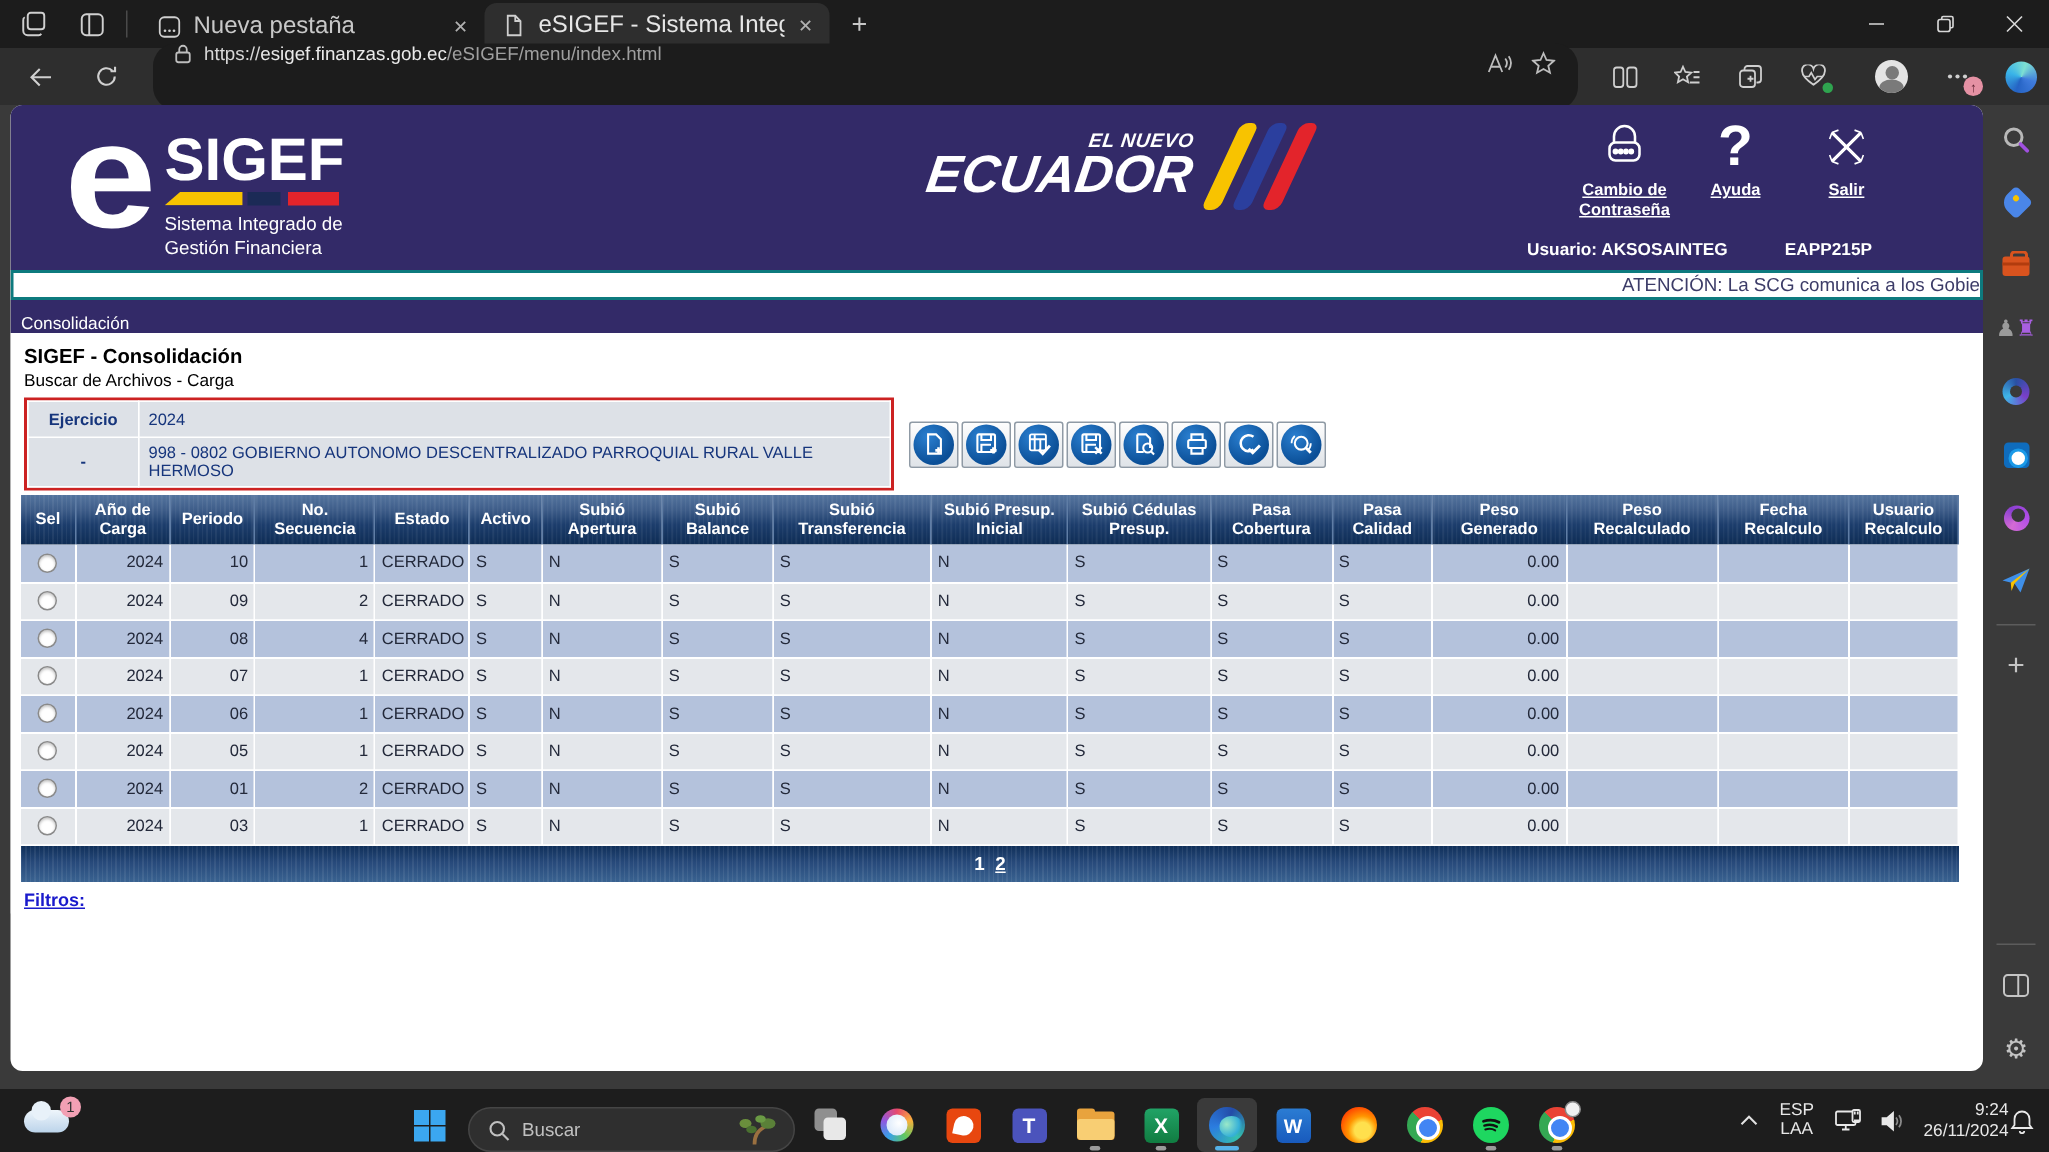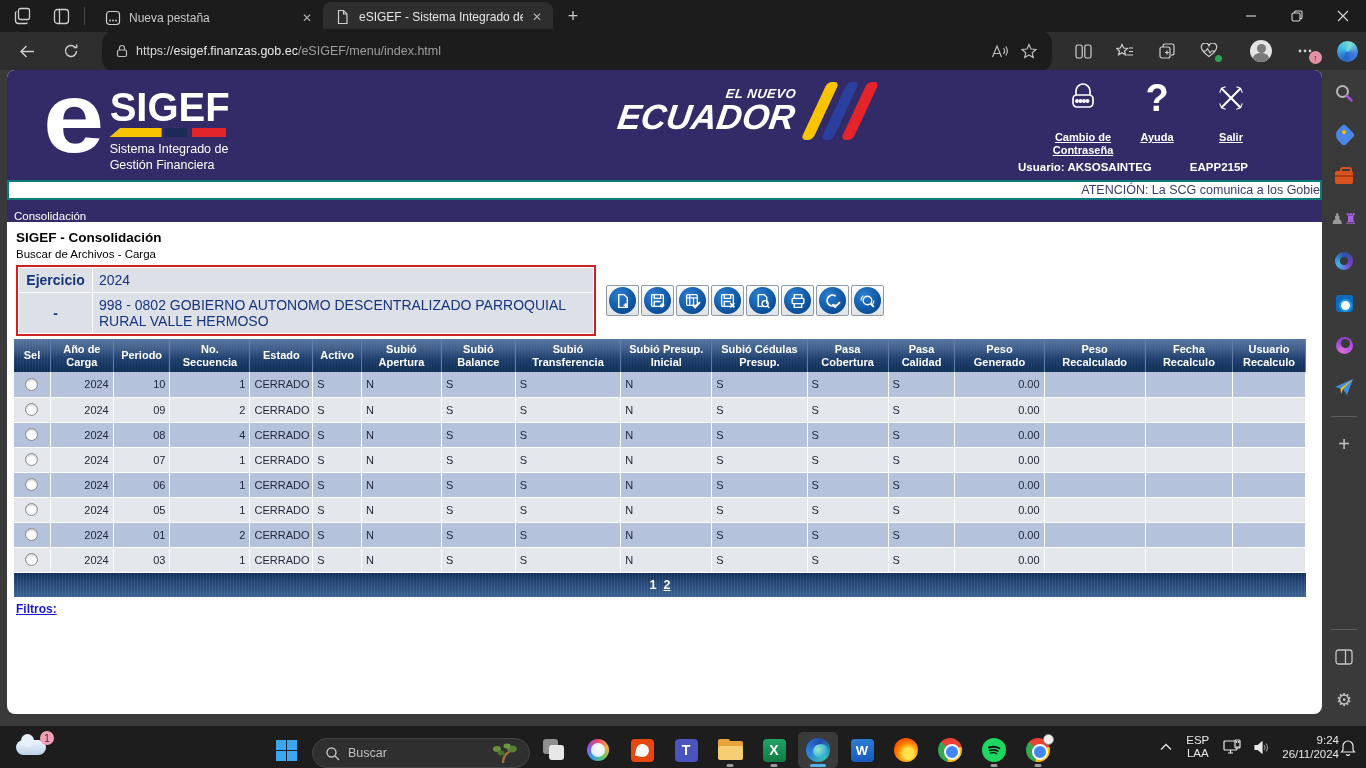--- a/index.html
+++ b/index.html
@@ -6,29 +6,29 @@
 html,body{width:1366px;height:768px;overflow:hidden}
 body{font-family:"Liberation Sans",sans-serif;background:#3a3a3a}
 .screen{position:relative;width:1366px;height:768px}
 
 .tabbar{position:absolute;left:0;top:0;width:1366px;height:32px;background:#1c1c1c;display:flex;align-items:center;color:#d0d0d0}
 .tb-icon{width:30px;height:26px;display:flex;align-items:center;justify-content:center;margin-left:8px;border-radius:5px}
 .tb-divider{width:1px;height:18px;background:#4a4a4a;margin:0 8px}
 .tab{height:28px;display:flex;align-items:center;border-radius:8px 8px 0 0;padding:0 8px;width:230px;position:relative;top:2px}
 .tab.active{background:#2e2e2e;height:30px;top:1px}
 .tab .favicon{width:16px;height:16px;margin:0 8px 0 4px;flex:none}
-.tab .title{font-size:12px;white-space:nowrap;overflow:hidden;flex:1;color:#c8c8c8}
+.tab .title{font-size:16px;white-space:nowrap;overflow:hidden;flex:1;color:#c8c8c8}
 .tab.active .title{color:#e6e6e6}
 .tab .close{width:16px;height:16px;display:flex;align-items:center;justify-content:center;font-size:12px;color:#b0b0b0;margin-left:6px}
 .newtab-btn{width:28px;height:26px;display:flex;align-items:center;justify-content:center;font-size:18px;color:#c8c8c8;margin-left:6px;font-weight:300}
 .wincontrols{position:absolute;right:0;top:0;height:32px;display:flex}
 .wc{width:46px;height:32px;display:flex;align-items:center;justify-content:center;color:#d8d8d8}
 .toolbar{position:absolute;left:0;top:32px;width:1366px;height:38px;background:#2e2e2e;display:flex;align-items:center;color:#cfcfcf}
 .nav-btn{width:34px;height:30px;display:flex;align-items:center;justify-content:center;margin-left:10px;border-radius:5px;flex:none}
-.addressbar{height:44px;flex:0 0 950px;margin-left:14px;background:#1c1c1c;border-radius:15px;display:flex;align-items:center;padding:0 8px;color:#bdbdbd}
+.addressbar{height:44px;flex:0 0 950px;margin-left:14px;background:#1c1c1c;border-radius:15px;display:flex;padding:0 8px;color:#bdbdbd}
 .addressbar .lock{margin:0 8px 0 6px}
 .url{font-size:12.5px;white-space:nowrap;overflow:hidden;flex:1}
 .url .dim{color:#9f9f9f}
 .url .domain{color:#eaeaea}
 .url .scheme{color:#d8d8d8}
 .ab-icon{width:30px;height:26px;display:flex;align-items:center;justify-content:center;border-radius:4px;flex:none}
 .tbr-icon{width:42px;height:30px;display:flex;align-items:center;justify-content:center;border-radius:5px;position:relative;flex:none}
 .avatar-circle{width:22px;height:22px;border-radius:50%;background:#e4e4e4;position:relative;overflow:hidden}
 .avatar-circle:before{content:"";position:absolute;left:6.5px;top:3.5px;width:9px;height:9px;border-radius:50%;background:#7a7a7a}
 .avatar-circle:after{content:"";position:absolute;left:3px;top:13px;width:16px;height:10px;border-radius:50% 50% 0 0;background:#7a7a7a}
@@ -50,35 +50,35 @@
 .logo-sub{display:block;color:#fff;font-size:12.5px;line-height:16px;margin-top:4px}
 .ecuador{position:absolute;left:612px;top:16px;display:flex;align-items:flex-start}
 .ec-text{text-align:right;color:#fff;font-style:italic;transform:skewX(-8deg)}
 .ec-top{font-size:13px;font-weight:bold;letter-spacing:0.5px;margin-right:2px}
 .ec-main{font-size:35px;font-weight:bold;line-height:31px}
 .ec-stripes{display:flex;margin-left:10px;height:58px;margin-top:-4px}
 .ec-stripe{width:12px;height:58px;transform:skewX(-25deg);margin-left:8px;border-radius:5px}
 .hdr-links{position:absolute;right:54px;top:8px;display:flex;color:#fff}
 .hdr-link{width:74px;text-align:center}
 .hdr-link .ic{height:40px;display:flex;align-items:center;justify-content:center}
-.hdr-link .lbl{font-size:11px;font-weight:bold;text-decoration:underline;line-height:13px;margin-top:13px}
+.hdr-link .lbl{font-size:11px;font-weight:bold;text-decoration:underline;line-height:13px;margin-top:3px}
 .hdr-user{position:absolute;right:74px;bottom:7px;color:#fff;font-size:11.5px;font-weight:bold;display:flex;gap:38px}
 
 .marquee{height:20px;background:#fff;border:2px solid #0d7a7e;position:relative;overflow:hidden}
 .marquee .mq-text{position:absolute;right:0;top:1px;line-height:15px;font-size:12.5px;color:#3c3c68;white-space:nowrap}
 
 .menubar{height:22px;background:#332a68;color:#fff;font-size:11.5px;display:flex;align-items:flex-end;padding-left:7px}
 
 .content{padding:8px 0 0 9px;background:#fff}
 .page-title{font-size:13.5px;font-weight:bold;color:#000}
 .page-subtitle{font-size:11.5px;color:#000;margin-top:3px}
 .form-row{display:flex;align-items:center;margin-top:5px}
 .formbox{width:580px;border:2px solid #cc2222;background:#fff}
 .formbox table{border-collapse:collapse;width:100%}
-.formbox td{background:#dde1e7;border:1px solid #fff;font-size:14px;color:#16357c;padding:4px 6px;vertical-align:middle}
+.formbox td{background:#dde1e7;border:1px solid #fff;font-size:11px;color:#16357c;padding:4px 6px;vertical-align:middle}
 .formbox td.flabel{width:74px;text-align:center;font-weight:bold}
 .formbox tr.mid td{height:32px}
 .formbox tr.small td{height:24px}
 .iconbar{display:flex;margin-left:8px}
 .icon-btn{width:33px;height:31px;border:1px solid #8f9aa5;background:linear-gradient(#fdfdfd,#dfe3e8);border-radius:2px;display:flex;align-items:center;justify-content:center;margin-left:2px}
 .blue-circle{width:27px;height:27px;border-radius:50%;background:radial-gradient(circle at 35% 30%,#2a7fd0,#0b4f97 70%);display:flex;align-items:center;justify-content:center}
 
 .tablewrap{margin-top:3px;margin-left:-2px}
 table.results{border-collapse:collapse;table-layout:fixed;width:1292px}
 table.results thead th{height:33px;color:#fff;font-size:11px;font-weight:bold;line-height:13px;text-align:center;vertical-align:middle;padding:1px 2px;border-right:1px solid #5f7da5;background:repeating-linear-gradient(90deg,rgba(255,255,255,0.06) 0 1px,transparent 1px 3px),linear-gradient(180deg,#54749e 0%,#3e5d89 30%,#1c3d6c 60%,#0e2c54 100%)}

